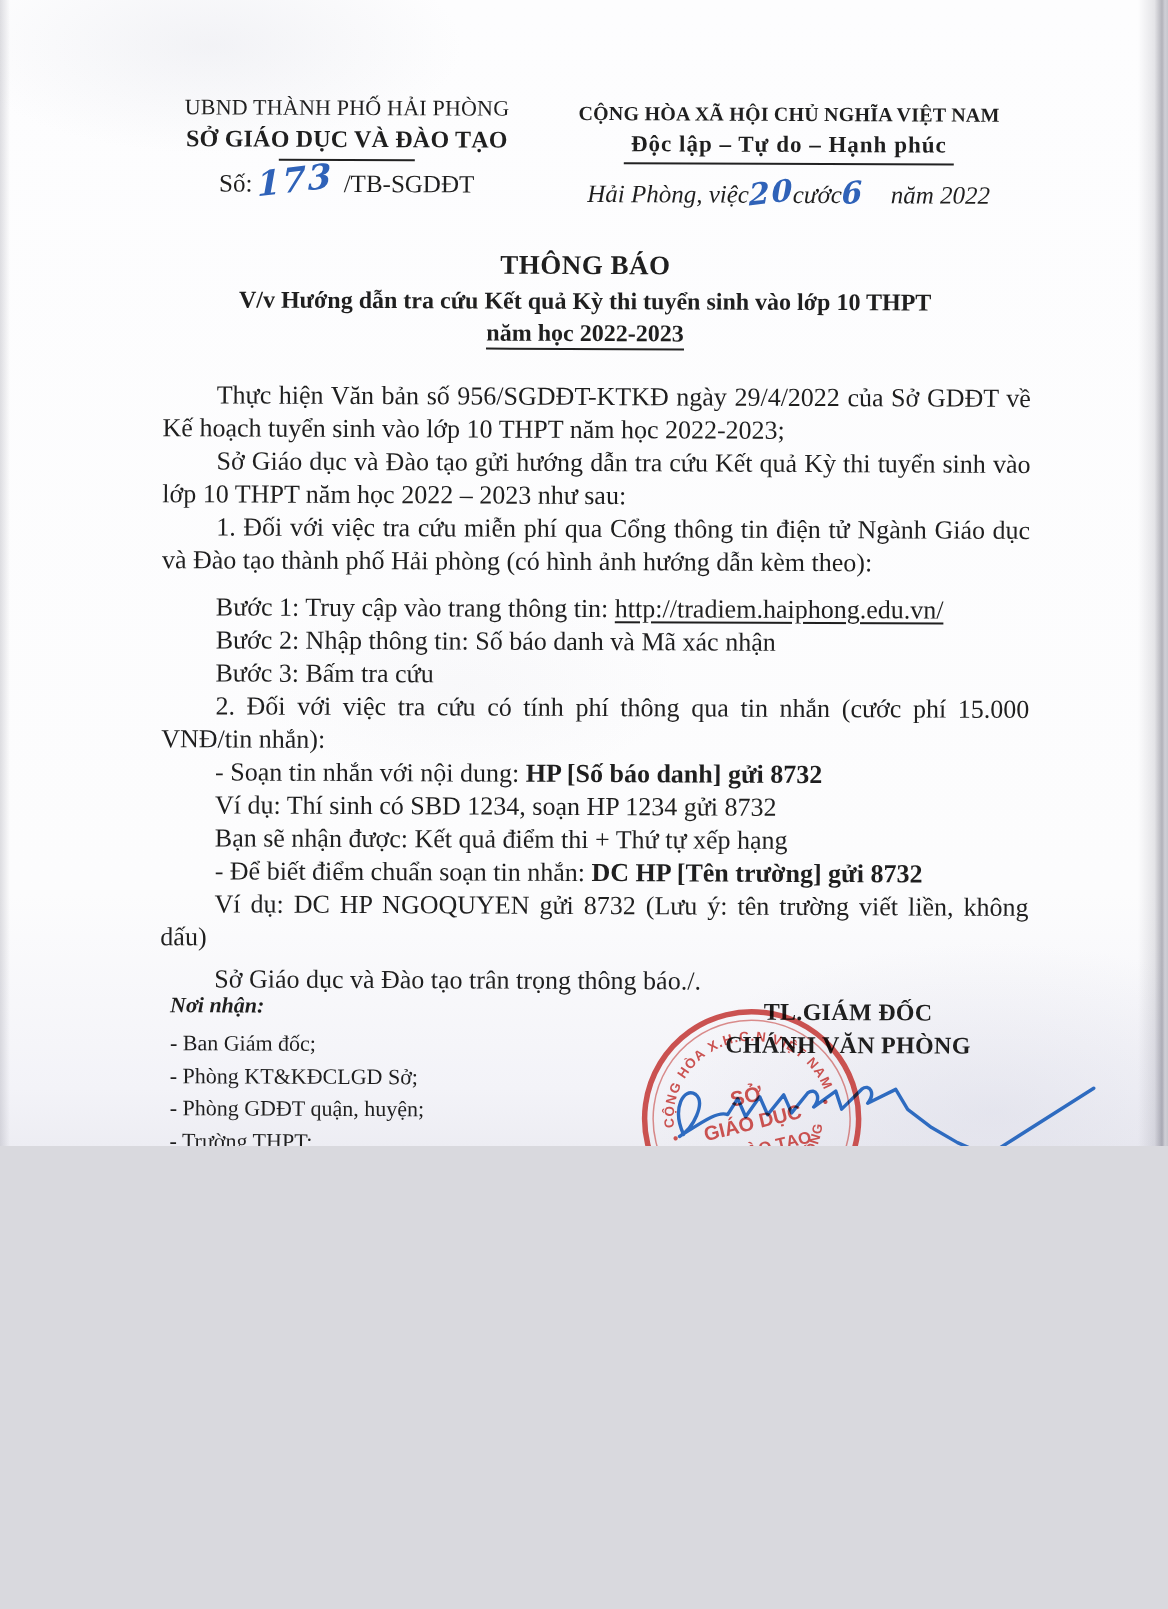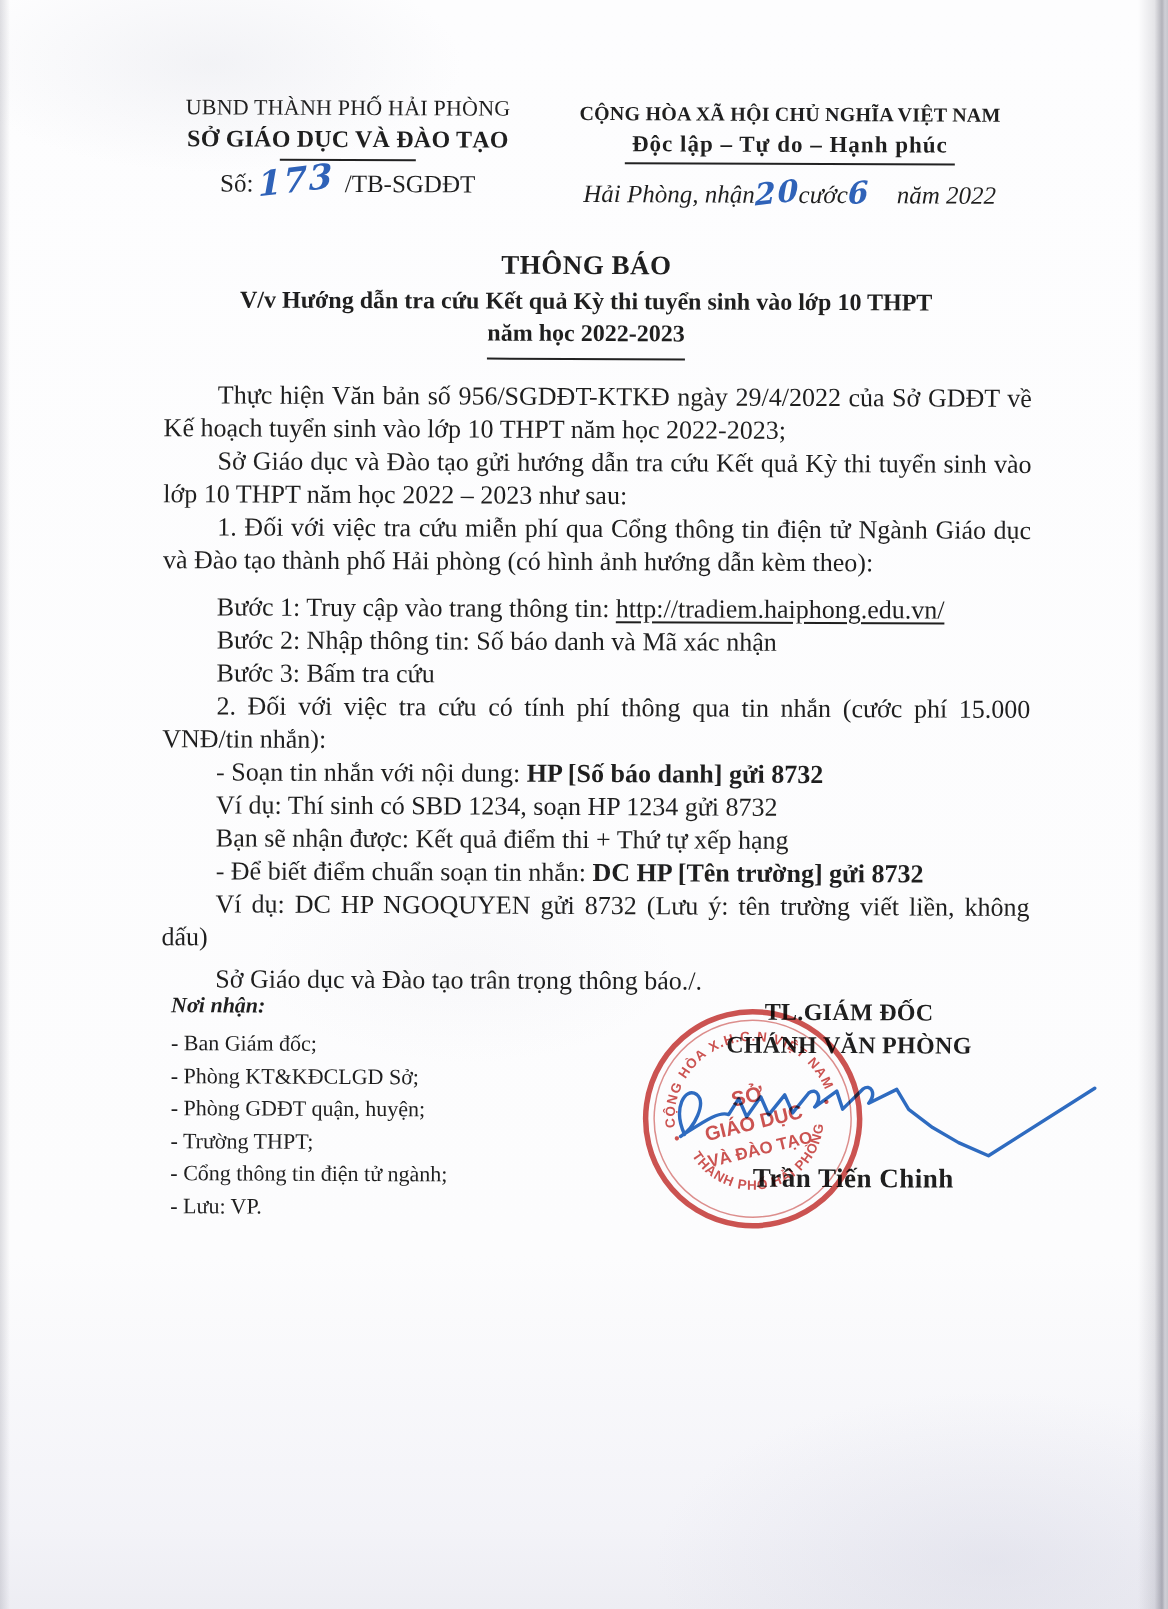--- a/index.html
+++ b/index.html
@@ -3,21 +3,21 @@
 <meta charset="utf-8">
 <style>
   html,body{margin:0;padding:0;}
   body{
     width:1168px;height:1609px;overflow:hidden;
     background:#d9d9de;
     font-family:"Liberation Serif","DejaVu Serif",serif;
     color:#1f1f1f;
   }
   .paper{
-    position:relative;width:1168px;height:1609px;overflow:hidden;
+    position:relative;width:1168px;height:1146px;overflow:hidden;
     background:
       radial-gradient(420px 180px at 18% 4%, rgba(210,212,222,.25), transparent 60%),
       radial-gradient(520px 260px at 85% 97%, rgba(203,204,220,.32), transparent 65%),
       radial-gradient(300px 140px at 40% 60%, rgba(216,216,226,.12), transparent 70%),
       linear-gradient(180deg,#fdfdfe 0%,#fcfcfd 78%,#f3f3f8 95%,#ededf3 100%);
   }
   .edge-right{
     position:absolute;top:0;right:0;bottom:0;width:30px;z-index:9;
     background:linear-gradient(90deg, rgba(0,0,0,0) 0%, rgba(140,140,152,.22) 55%,
       rgba(104,104,118,.5) 80%, #cfcfd6 90%, #c6c6cd 100%);
@@ -48,21 +48,21 @@
   }
   .hw-num{font-size:34px;line-height:20px;margin:0 4px;}
   .hw-day{font-size:30px;line-height:18px;margin:0 -2px 0 0;}
   .hw-month{font-size:30px;line-height:18px;margin:0 2px 0 0;}
 
   
   .title-block{position:absolute;left:84px;top:250px;width:1000px;text-align:center;}
   .t1{font-size:27px;font-weight:bold;letter-spacing:.5px;}
   .t2{font-size:24px;font-weight:bold;margin-top:7px;}
   .t3{font-size:24px;font-weight:bold;margin-top:5px;}
-  .t3 span{border-bottom:2.5px solid #222;padding-bottom:12px;}
+  .t3 span{border-bottom:2.5px solid #222;padding-bottom:2px;}
 
   
   .body-block{position:absolute;left:162px;top:380px;width:868px;}
   .body-block p{
     margin:0;font-size:26px;line-height:33px;text-indent:54px;text-align:justify;
   }
   .body-block p.no-just{text-align:left;}
   .steps-start{margin-top:14px !important;}
   .closing{margin-top:9px !important;}
   .url{text-decoration:underline;text-underline-offset:4px;}
@@ -98,21 +98,21 @@
       <div class="doc-num">
         <span>Số:</span><span class="handwrite hw-num">173</span><span> /TB-SGDĐT</span>
       </div>
     </div>
 
     <div class="hdr-right">
       <div class="hr1">CỘNG HÒA XÃ HỘI CHỦ NGHĨA VIỆT NAM</div>
       <div class="hr2">Độc lập – Tự do – Hạnh phúc</div>
       <div class="hr-rule"></div>
       <div class="date-line">
-        <span>Hải Phòng, nhận</span><span class="handwrite hw-day">20</span><span>cước</span><span class="handwrite hw-month">6</span><span class="date-suffix">năm 2022</span>
+        <span>Hải Phòng, việc</span><span class="handwrite hw-day">20</span><span>cước</span><span class="handwrite hw-month">6</span><span class="date-suffix">năm 2022</span>
       </div>
     </div>
 
     <div class="title-block">
       <div class="t1">THÔNG BÁO</div>
       <div class="t2">V/v Hướng dẫn tra cứu Kết quả Kỳ thi tuyển sinh vào lớp 10 THPT</div>
       <div class="t3"><span>năm học 2022-2023</span></div>
     </div>
 
     <div class="body-block">

